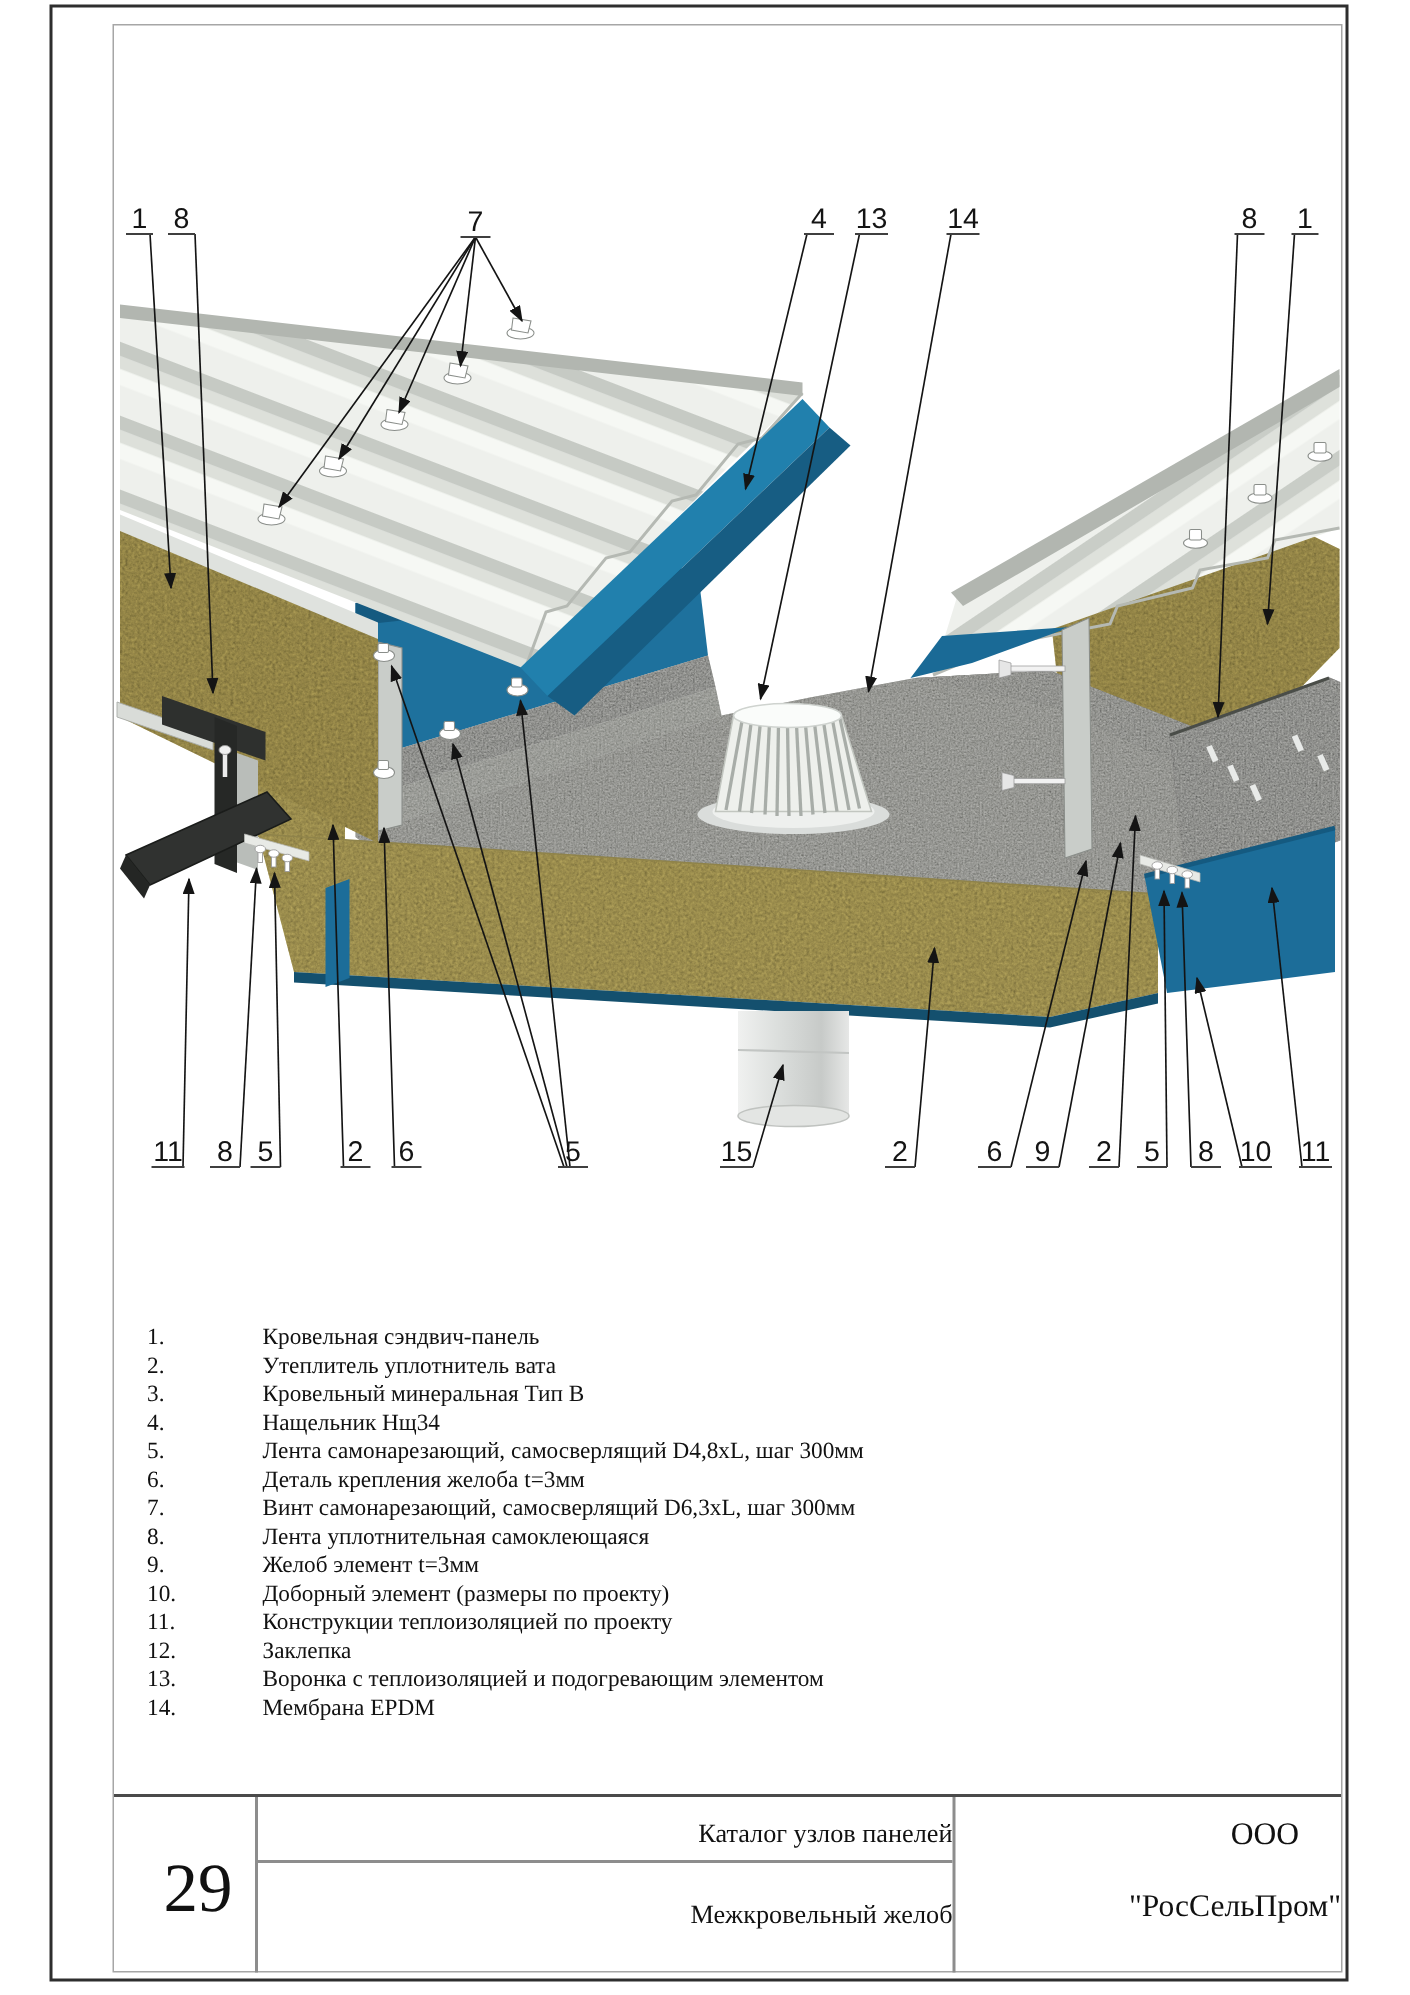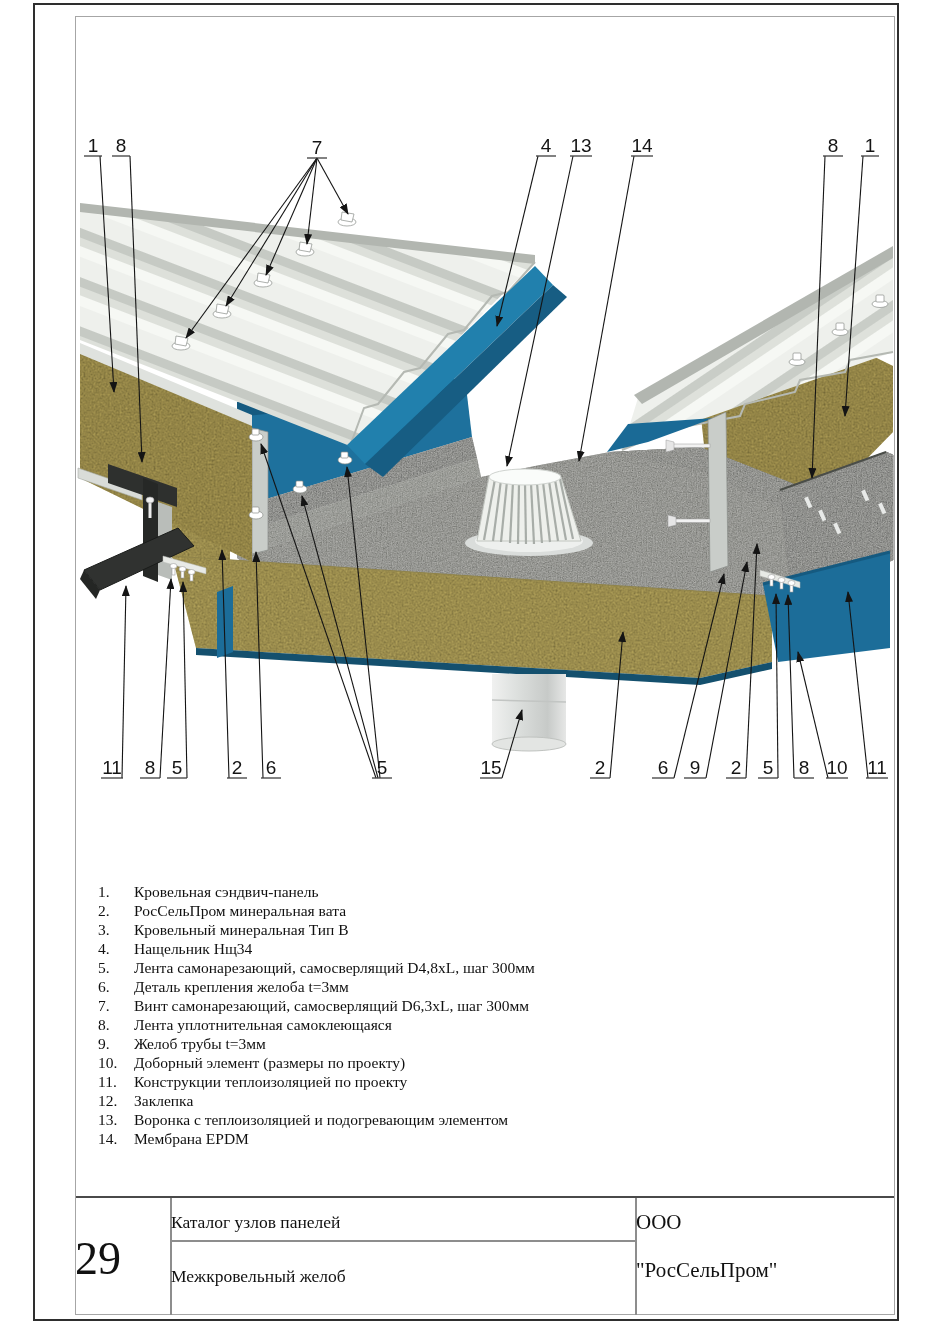--- a/index.html
+++ b/index.html
@@ -7,32 +7,32 @@
         font-family:"Liberation Serif",serif;color:#111;}
   .outer-border{position:absolute;left:33px;top:3px;width:866px;height:1318px;
         border:2px solid #2e2e2e;box-sizing:border-box;}
   .inner-frame{position:absolute;left:75px;top:16px;width:820px;height:1299px;
         border:1px solid #a6a6a6;box-sizing:border-box;}
   #drawing{position:absolute;left:0;top:0;width:940px;height:1330px;}
   
   .legend{position:absolute;left:98px;top:882px;width:560px;}
   .legend-row{display:flex;font-size:15.5px;line-height:19px;}
   .legend-num{width:36px;flex:0 0 36px;}
-  .legend-text{flex:1;}
+  .legend-text{flex:1;margin-left:41px;}
   
   .tb-line{position:absolute;background:#8d8d8d;}
   .tb-top{position:absolute;left:76px;top:1196px;width:818px;height:2px;background:#4a4a4a;}
   .tb-v1{left:170px;top:1198px;width:1.5px;height:117px;}
   .tb-v2{left:635px;top:1198px;width:1.5px;height:117px;}
   .tb-h{left:171px;top:1240px;width:464px;height:1.5px;}
-  .tb-cell{position:absolute;text-align:left;}
+  .tb-cell{position:absolute;text-align:right;}
   .tb-pagenum{left:75px;width:80px;top:1232px;font-size:46px;}
   .tb-catalog{left:171px;width:464px;top:1212px;font-size:17.5px;}
   .tb-sheet{left:171px;width:464px;top:1266px;font-size:17.5px;}
-  .tb-co1{left:636px;width:258px;top:1210px;font-size:21px;}
+  .tb-co1{left:608px;width:258px;top:1210px;font-size:21px;}
   .tb-co2{left:636px;width:258px;top:1258px;font-size:21px;}
   .callout-text{font-family:"Liberation Sans",sans-serif;font-size:19px;fill:#141414;}
 </style>
 </head>
 <body>
 
 <div id="page">
   <div class="outer-border"></div>
   <div class="inner-frame"></div>
 
@@ -318,21 +318,21 @@
     </g>
   </svg>
 
   <div class="legend">
     <div class="legend-row">
         <span class="legend-num">1.</span>
         <span class="legend-text">Кровельная сэндвич-панель</span>
       </div>
     <div class="legend-row">
         <span class="legend-num">2.</span>
-        <span class="legend-text">РосСельПром минеральная вата</span>
+        <span class="legend-text">Утеплитель уплотнитель вата</span>
       </div>
     <div class="legend-row">
         <span class="legend-num">3.</span>
         <span class="legend-text">Кровельный минеральная Тип В</span>
       </div>
     <div class="legend-row">
         <span class="legend-num">4.</span>
         <span class="legend-text">Нащельник Нщ34</span>
       </div>
     <div class="legend-row">
@@ -346,21 +346,21 @@
     <div class="legend-row">
         <span class="legend-num">7.</span>
         <span class="legend-text">Винт самонарезающий, самосверлящий D6,3хL, шаг 300мм</span>
       </div>
     <div class="legend-row">
         <span class="legend-num">8.</span>
         <span class="legend-text">Лента уплотнительная самоклеющаяся</span>
       </div>
     <div class="legend-row">
         <span class="legend-num">9.</span>
-        <span class="legend-text">Желоб трубы t=3мм</span>
+        <span class="legend-text">Желоб элемент t=3мм</span>
       </div>
     <div class="legend-row">
         <span class="legend-num">10.</span>
         <span class="legend-text">Доборный элемент (размеры по проекту)</span>
       </div>
     <div class="legend-row">
         <span class="legend-num">11.</span>
         <span class="legend-text">Конструкции теплоизоляцией по проекту</span>
       </div>
     <div class="legend-row">

